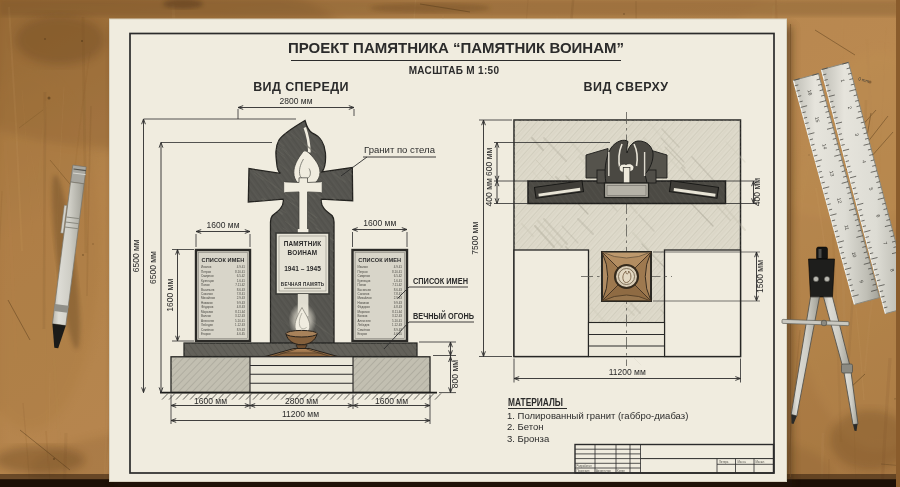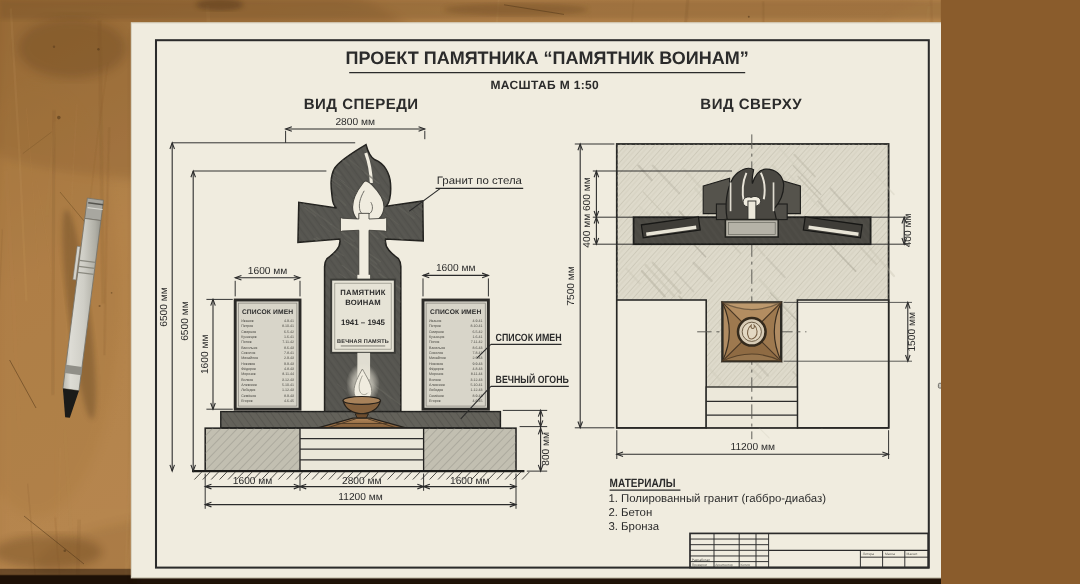--- a/index.html
+++ b/index.html
@@ -1,15 +1,15 @@
 <!DOCTYPE html>
 <html><head><meta charset="utf-8">
 <style>
 html,body{margin:0;padding:0;background:#8a5c2c;}
-#wrap{width:784px;height:487px;overflow:hidden;position:relative;}
+#wrap{width:896px;height:487px;overflow:hidden;position:relative;}
 svg{display:block;}
 text{font-family:"Liberation Sans",sans-serif;}
 </style></head>
 <body>
 <div id="wrap">
 <svg width="900" height="487" viewBox="0 0 900 487" xmlns="http://www.w3.org/2000/svg">
 <defs>
 <linearGradient id="wood" x1="0" y1="0" x2="1" y2="1">
  <stop offset="0" stop-color="#95662f"></stop>
           <stop offset="0.25" stop-color="#ad7b44"></stop>

